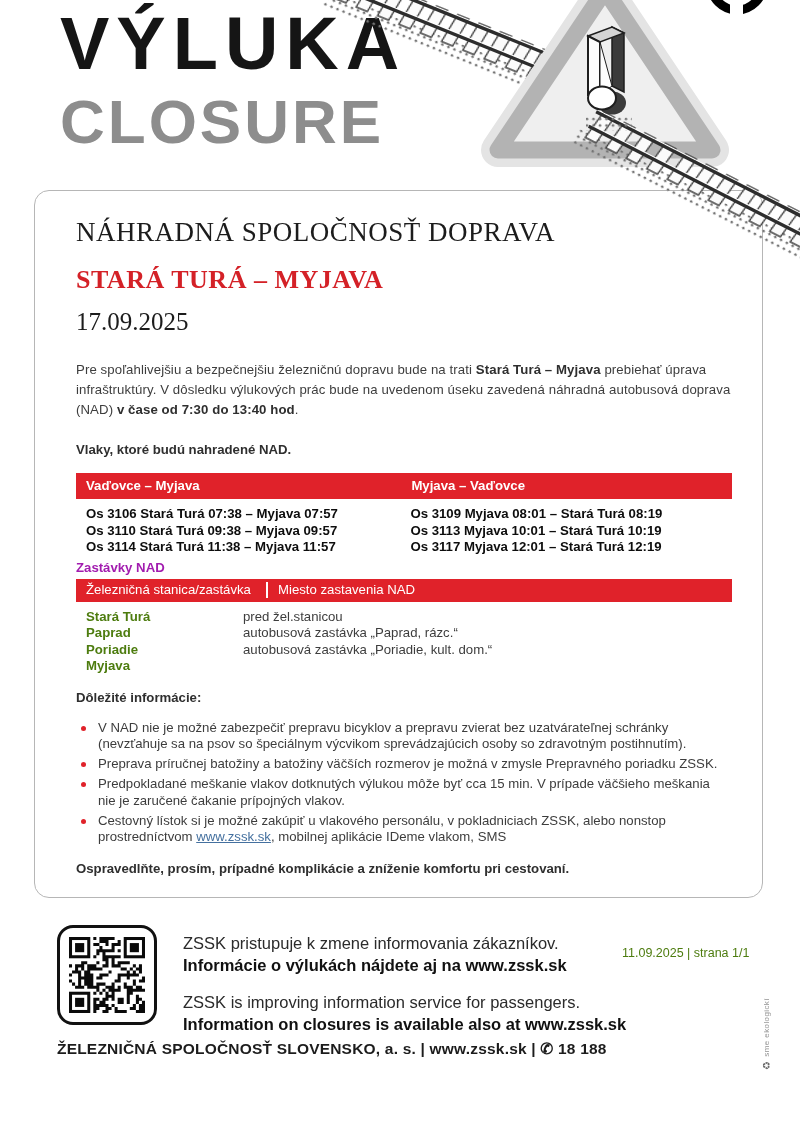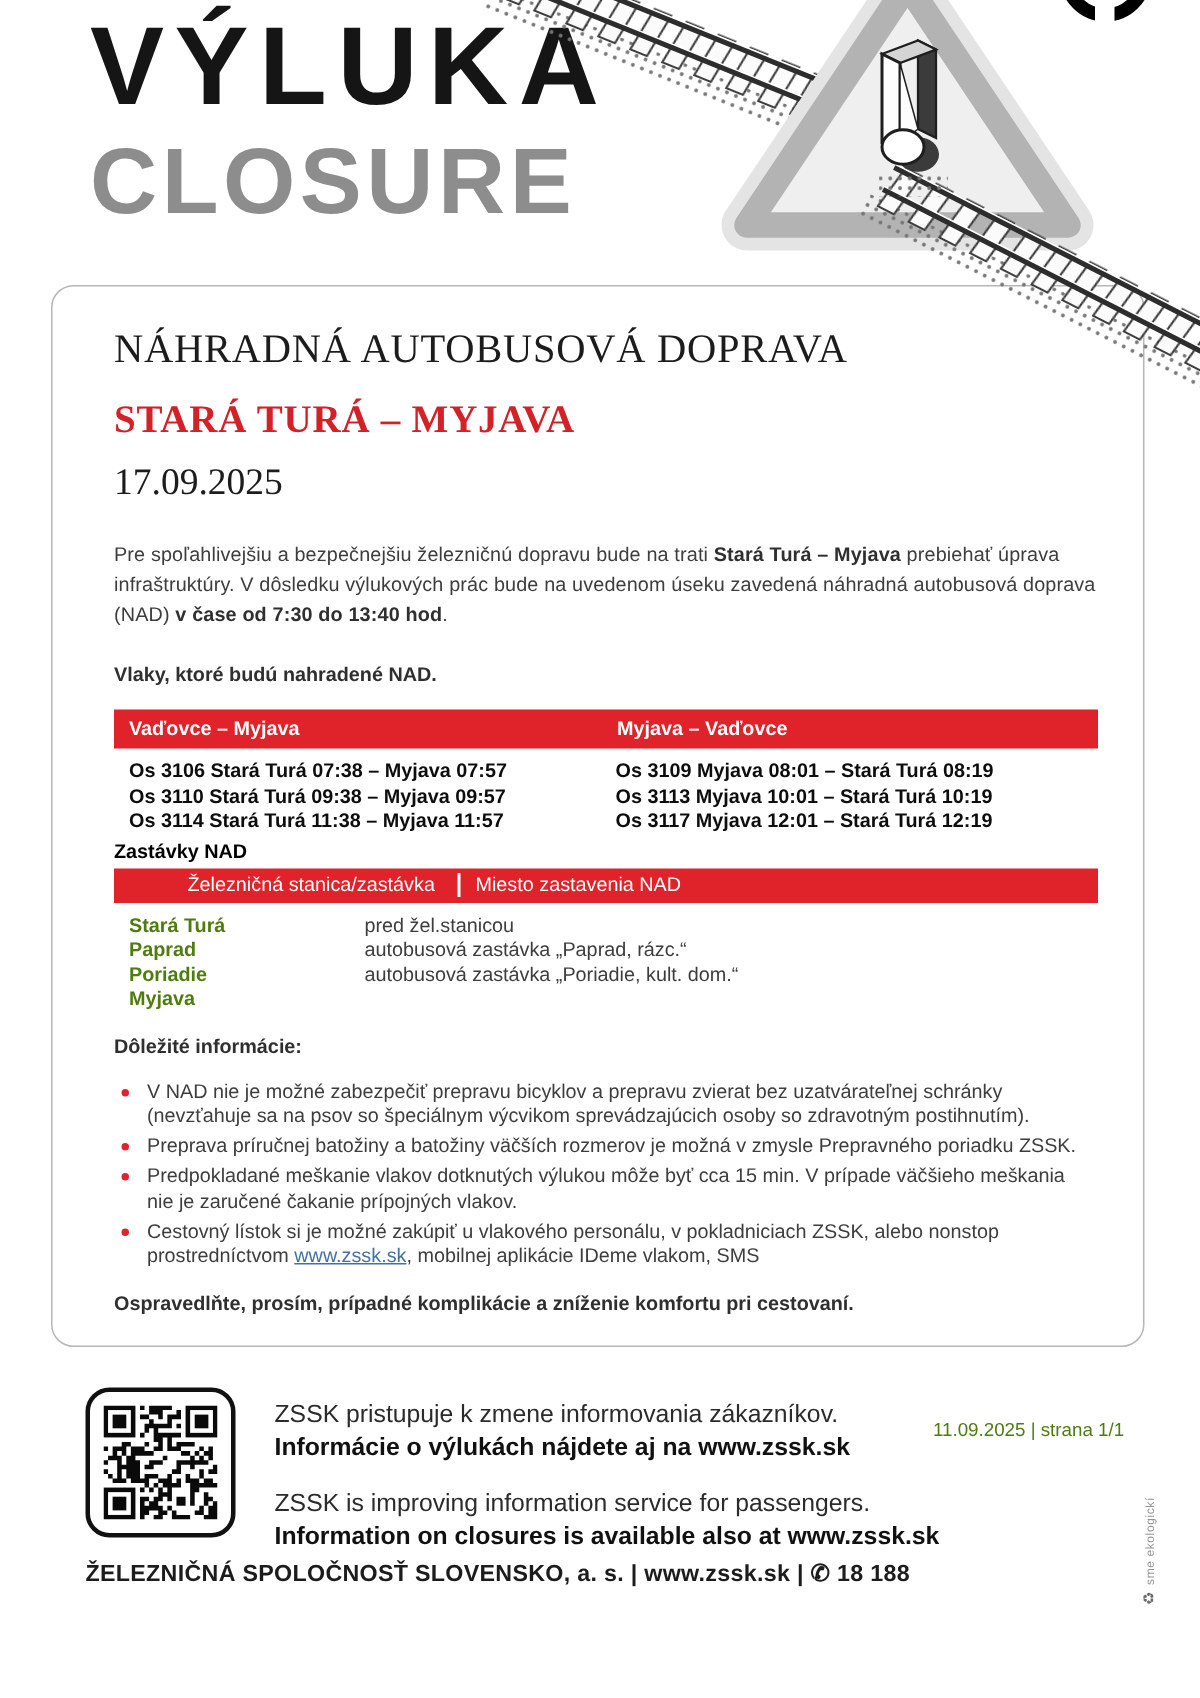--- a/index.html
+++ b/index.html
@@ -31,23 +31,23 @@
   .redbar{background:#e0222a;color:#fff;display:flex;}
   .t1 .redbar{height:26px;line-height:26px;font-weight:bold;font-size:13.2px;}
   .t1 .redbar .c1{width:49.6%;padding-left:10px;box-sizing:border-box;}
   .t1 .redbar .c2{flex:1;padding-left:10px;}
   .t1 .rows{padding:7px 0 0 2px;font-weight:bold;color:#0d0d0d;font-size:13.2px;line-height:16.5px;}
   .t1 .row{display:flex;}
   .t1 .row .c1{width:49.6%;padding-left:8px;box-sizing:border-box;}
   .t1 .row .c2{flex:1;padding-left:8px;}
   .t1{margin-bottom:4px;}
 
-  .stops-label{font-size:13.2px;font-weight:bold;color:#000000;margin:0 0 4px 0;}
+  .stops-label{font-size:13.2px;font-weight:bold;color:#a21caf;margin:0 0 4px 0;}
   .t2 .redbar{font-size:13.2px;line-height:16px;padding:3px 0 4px 0;}
-  .t2 .redbar .c1{width:190px;padding-left:10px;box-sizing:border-box;margin-left:39px;}
+  .t2 .redbar .c1{width:190px;padding-left:10px;box-sizing:border-box;}
   .t2 .redbar .c2{flex:1;padding-left:10px;border-left:2px solid #fff;}
   .t2 .rows{padding:7px 0 0 2px;font-size:13.2px;line-height:16.5px;}
   .t2 .row{display:flex;}
   .t2 .row .c1{width:157px;padding-left:8px;box-sizing:border-box;font-weight:bold;color:#4d7c0f;}
   .t2 .row .c2{flex:1;padding-left:8px;color:#3d3d3d;}
   .t2{margin-bottom:15px;}
 
   
   .info-h{font-size:13.2px;font-weight:bold;color:#2f2f2f;margin:0 0 15px 0;}
   .bullet{display:flex;margin:0 0 3px 0;font-size:13.2px;line-height:16.8px;max-width:655px;}
@@ -122,21 +122,21 @@
       <ellipse cx="602" cy="98" rx="14" ry="11.5" fill="#ffffff" stroke="#1e1e1e" stroke-width="2"></ellipse>
     </g>
 
     <g>
       <circle cx="737" cy="-16" r="26" fill="none" stroke="#000" stroke-width="9"></circle>
       <rect x="730" y="4" width="13" height="12" fill="#ffffff"></rect>
     </g>
   </svg>
 
   <div class="box">
-    <h2 class="h-main">NÁHRADNÁ AUTOBUSOVÁ DOPRAVA</h2>
+    <h2 class="h-main">NÁHRADNÁ SPOLOČNOSŤ DOPRAVA</h2>
     <h3 class="h-route">STARÁ TURÁ – MYJAVA</h3>
     <div class="h-date">17.09.2025</div>
 
     <p class="intro"><span>Pre spoľahlivejšiu a bezpečnejšiu železničnú dopravu bude na trati </span><b>Stará Turá – Myjava</b><span> prebiehať úprava infraštruktúry. V dôsledku výlukových prác bude na uvedenom úseku zavedená náhradná autobusová doprava (NAD) </span><b>v čase od 7:30 do 13:40 hod</b><span>.</span></p>
 
     <p class="trains-label">Vlaky, ktoré budú nahradené NAD.</p>
 
     <div class="t1">
       <div class="redbar">
         <div class="c1">Vaďovce – Myjava</div>

